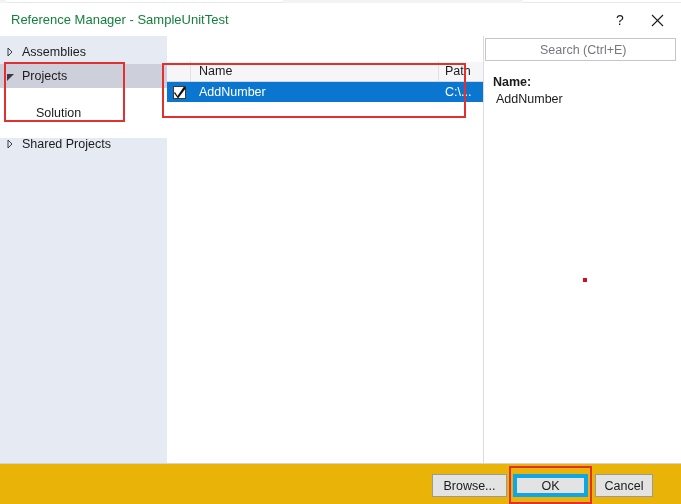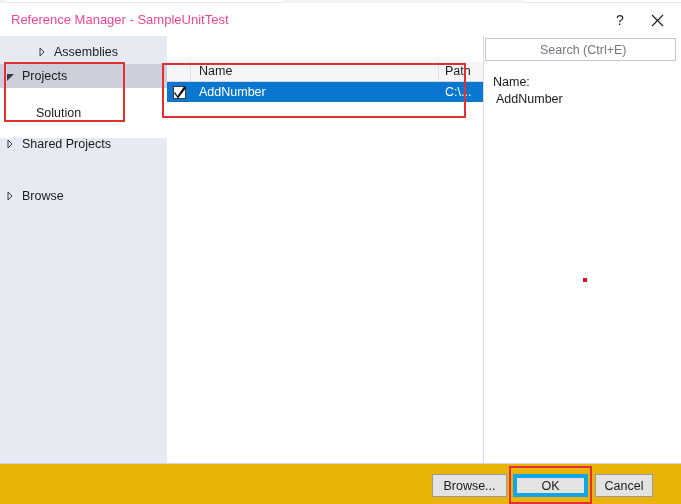--- a/index.html
+++ b/index.html
@@ -46,21 +46,21 @@
   #titlebar {
     position: absolute;
     left: 0; top: 3px;
     width: 681px; height: 33px;
     background: #ffffff;
   }
   #title-text {
     position: absolute;
     left: 11px; top: 9px;
     font-size: 13px;
-    color: #ec4899;
+    color: #15803d;
     white-space: nowrap;
   }
   .caption-btn {
     position: absolute;
     top: 3px;
     width: 32px; height: 28px;
     display: flex;
     align-items: center;
     justify-content: center;
     color: #1b1b1b;
@@ -208,21 +208,21 @@
     flex: 0 0 30px;
     display: flex;
     align-items: center;
     justify-content: center;
     gap: 3px;
     padding-right: 4px;
   }
   #detail-name-label {
     position: absolute;
     left: 8px; top: 39px;
-    font-weight: normal;
+    font-weight: bold;
     font-size: 12.5px;
     color: #1b1b1b;
   }
   #detail-name-value {
     position: absolute;
     left: 11px; top: 56px;
     font-size: 12.5px;
     color: #1b1b1b;
   }
   #red-dot {
@@ -294,21 +294,21 @@
         <svg width="13" height="13" viewBox="0 0 13 13">
           <line x1="1" y1="1" x2="12" y2="12" stroke="#1b1b1b" stroke-width="1.1"></line>
           <line x1="12" y1="1" x2="1" y2="12" stroke="#1b1b1b" stroke-width="1.1"></line>
         </svg>
       </span>
     </button>
   </div>
 
   <div id="sidebar">
 
-    <div class="tree-item" style="top:4px;padding-left:32px;">
+    <div class="tree-item" style="top:4px;">
       <span class="tw">
         <svg width="8" height="10" viewBox="0 0 8 10">
             <path d="M2,1 L6,5 L2,9 Z" fill="none" stroke="#3a3a46" stroke-width="1"></path>
           </svg>
       </span>
       <span class="tree-label">Assemblies</span>
     </div>
 
     <div class="tree-item selected" style="top:28px;">
       <span class="tw">
@@ -326,28 +326,20 @@
     <div class="tree-item" style="top:96px;">
       <span class="tw">
         <svg width="8" height="10" viewBox="0 0 8 10">
             <path d="M2,1 L6,5 L2,9 Z" fill="none" stroke="#3a3a46" stroke-width="1"></path>
           </svg>
       </span>
       <span class="tree-label">Shared Projects</span>
     </div>
 
 
-    <div class="tree-item" style="top:148px;">
-      <span class="tw">
-        <svg width="8" height="10" viewBox="0 0 8 10">
-            <path d="M2,1 L6,5 L2,9 Z" fill="none" stroke="#3a3a46" stroke-width="1"></path>
-          </svg>
-      </span>
-      <span class="tree-label">Browse</span>
-    </div>
 
   </div>
 
   <div id="list-panel">
 
     <div id="list-header">
       <div class="col col-check"></div>
       <div class="col col-name">Name</div>
       <div class="col col-path">Path</div>
     </div>

